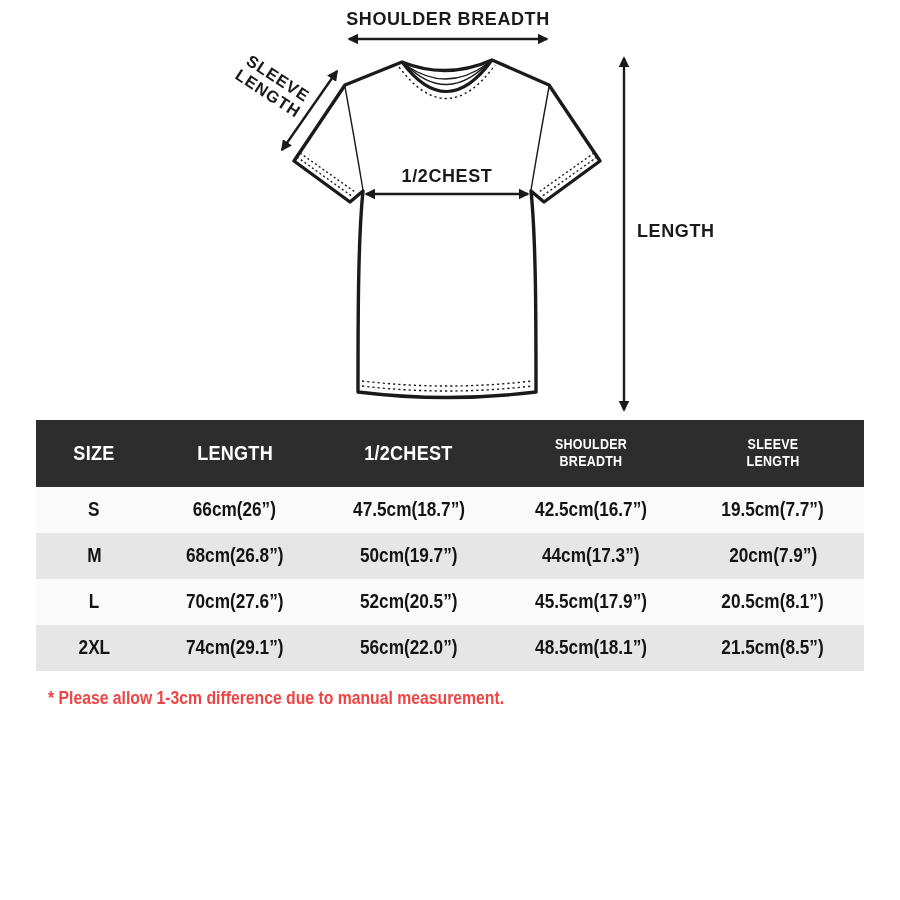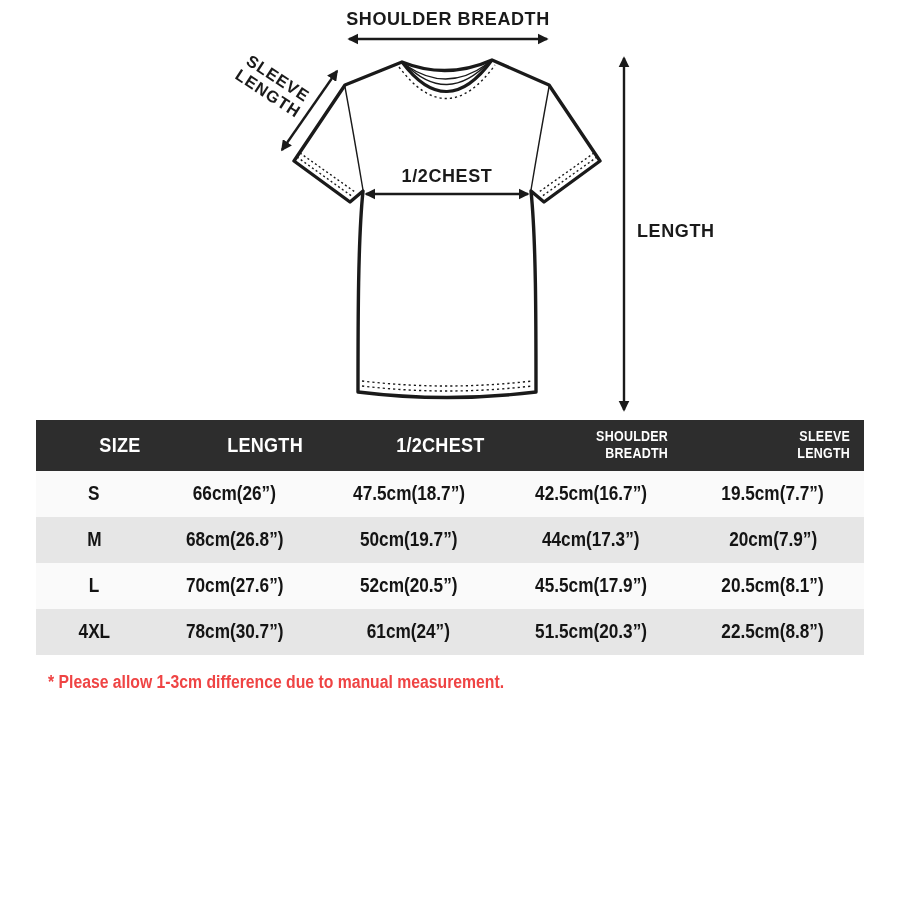--- a/index.html
+++ b/index.html
@@ -23,21 +23,21 @@
   .lbl-shoulder{left:448px;top:9px;transform:translateX(-50%);font-size:18px;letter-spacing:.6px;white-space:nowrap;}
   .lbl-sleeve{left:273px;top:86px;width:92px;transform:translate(-50%,-50%) rotate(33deg);
     text-align:center;font-size:16.5px;line-height:1.12;letter-spacing:1px;}
   .lbl-chest{left:447px;top:176px;transform:translate(-50%,-50%);font-size:18px;letter-spacing:.6px;white-space:nowrap;}
   .lbl-length{left:637px;top:231px;transform:translateY(-50%);font-size:18px;letter-spacing:.6px;white-space:nowrap;}
   
   .tablewrap{padding:2px 36px 0 36px;}
   table{width:100%;border-collapse:collapse;table-layout:fixed;}
   thead th{
     background:var(--header-bg);color:var(--header-text);
-    height:46px;padding:8px;text-align:right;vertical-align:middle;font-weight:bold;
+    height:46px;padding:16px;text-align:center;vertical-align:middle;font-weight:bold;
   }
   thead th .cond{font-size:21px;letter-spacing:.3px;}
   thead th .cond.narrow{font-size:14.5px;line-height:1.2;width:84px;white-space:normal;}
   tbody td{
     height:46px;padding:0;text-align:center;vertical-align:middle;
     font-weight:bold;font-size:20px;color:#141414;
   }
   tbody tr{background:var(--row-bg);}
   tbody tr:nth-child(even){background:var(--row-alt-bg);}
   .cond{display:inline-block;transform:scaleX(.86);white-space:nowrap;}
@@ -123,22 +123,22 @@
           <td><span class="cond">20cm(7.9”)</span></td>
         </tr>
         <tr>
           <td><span class="cond">L</span></td>
           <td><span class="cond">70cm(27.6”)</span></td>
           <td><span class="cond">52cm(20.5”)</span></td>
           <td><span class="cond">45.5cm(17.9”)</span></td>
           <td><span class="cond">20.5cm(8.1”)</span></td>
         </tr>
         <tr>
-          <td><span class="cond">4XL</span></td>
-          <td><span class="cond">78cm(30.7”)</span></td>
-          <td><span class="cond">61cm(24”)</span></td>
-          <td><span class="cond">51.5cm(20.3”)</span></td>
-          <td><span class="cond">22.5cm(8.8”)</span></td>
+          <td><span class="cond">2XL</span></td>
+          <td><span class="cond">74cm(29.1”)</span></td>
+          <td><span class="cond">56cm(22.0”)</span></td>
+          <td><span class="cond">48.5cm(18.1”)</span></td>
+          <td><span class="cond">21.5cm(8.5”)</span></td>
         </tr>
       </tbody>
   </table>
   <div class="footnote"><span class="cond">* Please allow 1-3cm difference due to manual measurement.</span></div>
 </div>
 
 </body></html>

